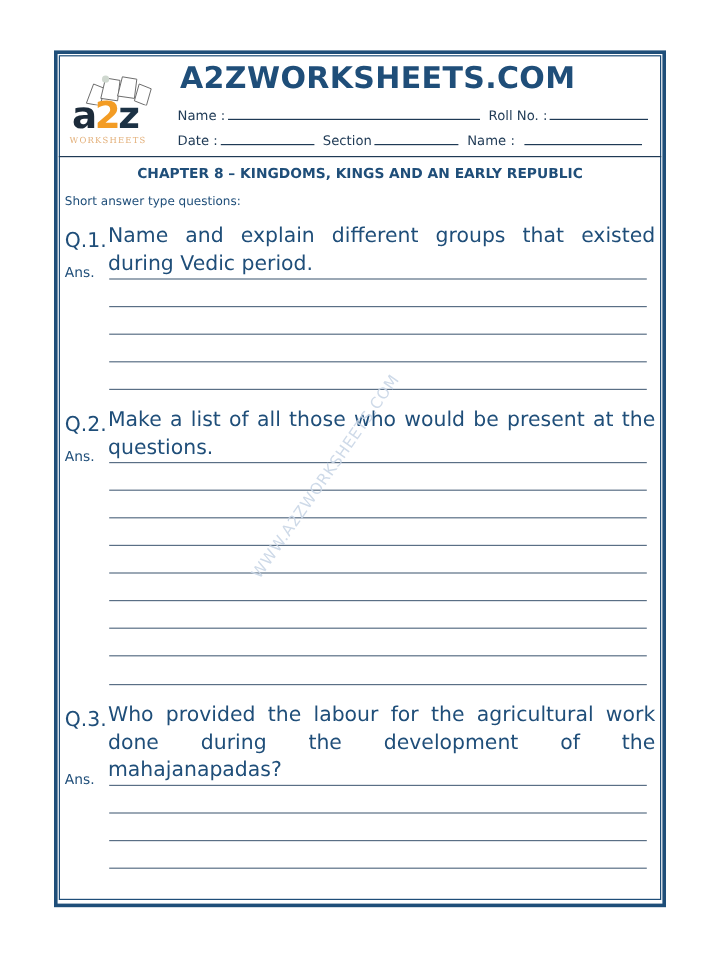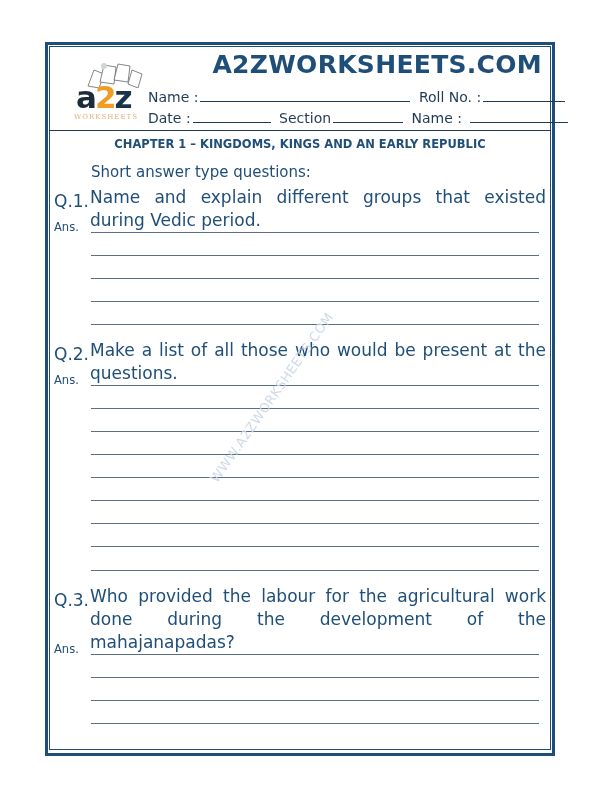--- a/index.html
+++ b/index.html
@@ -2,43 +2,43 @@
 <html><head>
   <meta charset="utf-8">
   <style>
     html, body { margin: 0; padding: 0; background: #ffffff; }
     body { width: 600px; height: 800px; position: relative; overflow: hidden;
            font-family: "DejaVu Sans", sans-serif; color: #1f4e79; }
     .frame-outer { position: absolute; left: 45px; top: 42px; width: 504px; height: 708px;
                    border: 3px solid #1f4e79; }
     .frame-inner { position: absolute; left: 49px; top: 46px; width: 500px; height: 702px;
                    border: 1px solid #1f4e79; }
-    .logo { position: absolute; left: 72px; top: 60px; width: 86px; height: 64px; }
+    .logo { position: absolute; left: 56px; top: 60px; width: 86px; height: 64px; }
     .logo .papers { position: absolute; left: 12px; top: 2px; width: 60px; height: 26px; }
     .logo .a2z { position: absolute; left: 4px; top: 20px; font-family: "DejaVu Sans", sans-serif;
                  font-weight: bold; font-size: 31px; letter-spacing: -2px; line-height: 34px; }
     .logo .a2z .la { color: #1c2b3a; }
     .logo .a2z .l2 { color: #f39c24; }
     .logo .a2z .lz { color: #1c3245; }
     .logo .sub { position: absolute; left: 2px; top: 53px; font-family: "DejaVu Serif", serif;
                  font-size: 7px; color: #e3b07a; letter-spacing: 1px; white-space: nowrap; }
-    .site-title { position: absolute; left: 150px; top: 50px; width: 392px; text-align: right;
+    .site-title { position: absolute; left: 150px; top: 50px; width: 392px; text-align: left;
                   font-family: "DejaVu Sans", sans-serif; font-weight: bold; font-size: 25px;
                   color: #1f4e79; letter-spacing: 0.3px; }
-    .field-row { position: absolute; left: 148px; font-size: 14px; color: #1f3a55;
+    .field-row { position: absolute; left: 148px; font-size: 11px; color: #1f3a55;
                  font-family: "DejaVu Sans", sans-serif; white-space: nowrap; }
     .field-row .blank { display: inline-block; border-bottom: 1px solid #1f3a55; height: 10px;
                         vertical-align: baseline; margin: 0 4px 0 2px; }
     .row1 { top: 89px; }
     .row2 { top: 110px; }
     .divider { position: absolute; left: 49px; top: 130px; width: 502px; height: 0;
                border-top: 1px solid #1f3a55; }
     .chapter { position: absolute; left: 49px; top: 137px; width: 502px; text-align: center;
                font-weight: bold; font-size: 11.5px; color: #1f4e79; }
-    .text { position: absolute; font-size: 15px; color: #1f4e79; white-space: nowrap; margin-left: 37px; }
+    .text { position: absolute; font-size: 10px; color: #1f4e79; white-space: nowrap; }
     .qnum { position: absolute; left: 54px; font-size: 17px; color: #1f4e79; }
     .qtext { position: absolute; left: 90px; width: 456px; font-size: 17px; color: #1f4e79;
              line-height: 23px; text-align: justify; }
     .ans-label { position: absolute; left: 54px; font-size: 11.5px; color: #1f4e79; }
     .ans-line { position: absolute; left: 91px; width: 448px; height: 0;
                 border-top: 1px solid #5a6f85; }
     .watermark { position: absolute; left: 170px; top: 390px; transform: rotate(-55deg);
                  transform-origin: center; font-size: 13px; color: #c9d6e6; letter-spacing: 0.5px;
                  white-space: nowrap; opacity: 0.9; }
   </style>
@@ -72,21 +72,21 @@
 </div>
 
 <div class="field-row row2">
   <span>Date :</span><span class="blank" style="width:78px"></span>
   <span>Section</span><span class="blank" style="width:70px"></span>
   <span>Name :</span><span class="blank" style="width:98px;margin-left:8px"></span>
 </div>
 
 <div class="divider"></div>
 
-<div class="chapter">CHAPTER 1 –  KINGDOMS, KINGS AND AN EARLY REPUBLIC</div>
+<div class="chapter">CHAPTER 8 –  KINGDOMS, KINGS AND AN EARLY REPUBLIC</div>
 
 <div class="text" style="left:54px;top:163px">Short answer type questions:</div>
 
 <div class="qnum" style="top:191px">Q.1.</div>
 <div class="qtext" style="top:186px">Name and explain different groups that existed during Vedic period.</div>
 <div class="ans-label" style="top:220px">Ans.</div>
 <div class="ans-line" style="top:232px"></div>
 <div class="ans-line" style="top:255px"></div>
 <div class="ans-line" style="top:278px"></div>
 <div class="ans-line" style="top:301px"></div>

